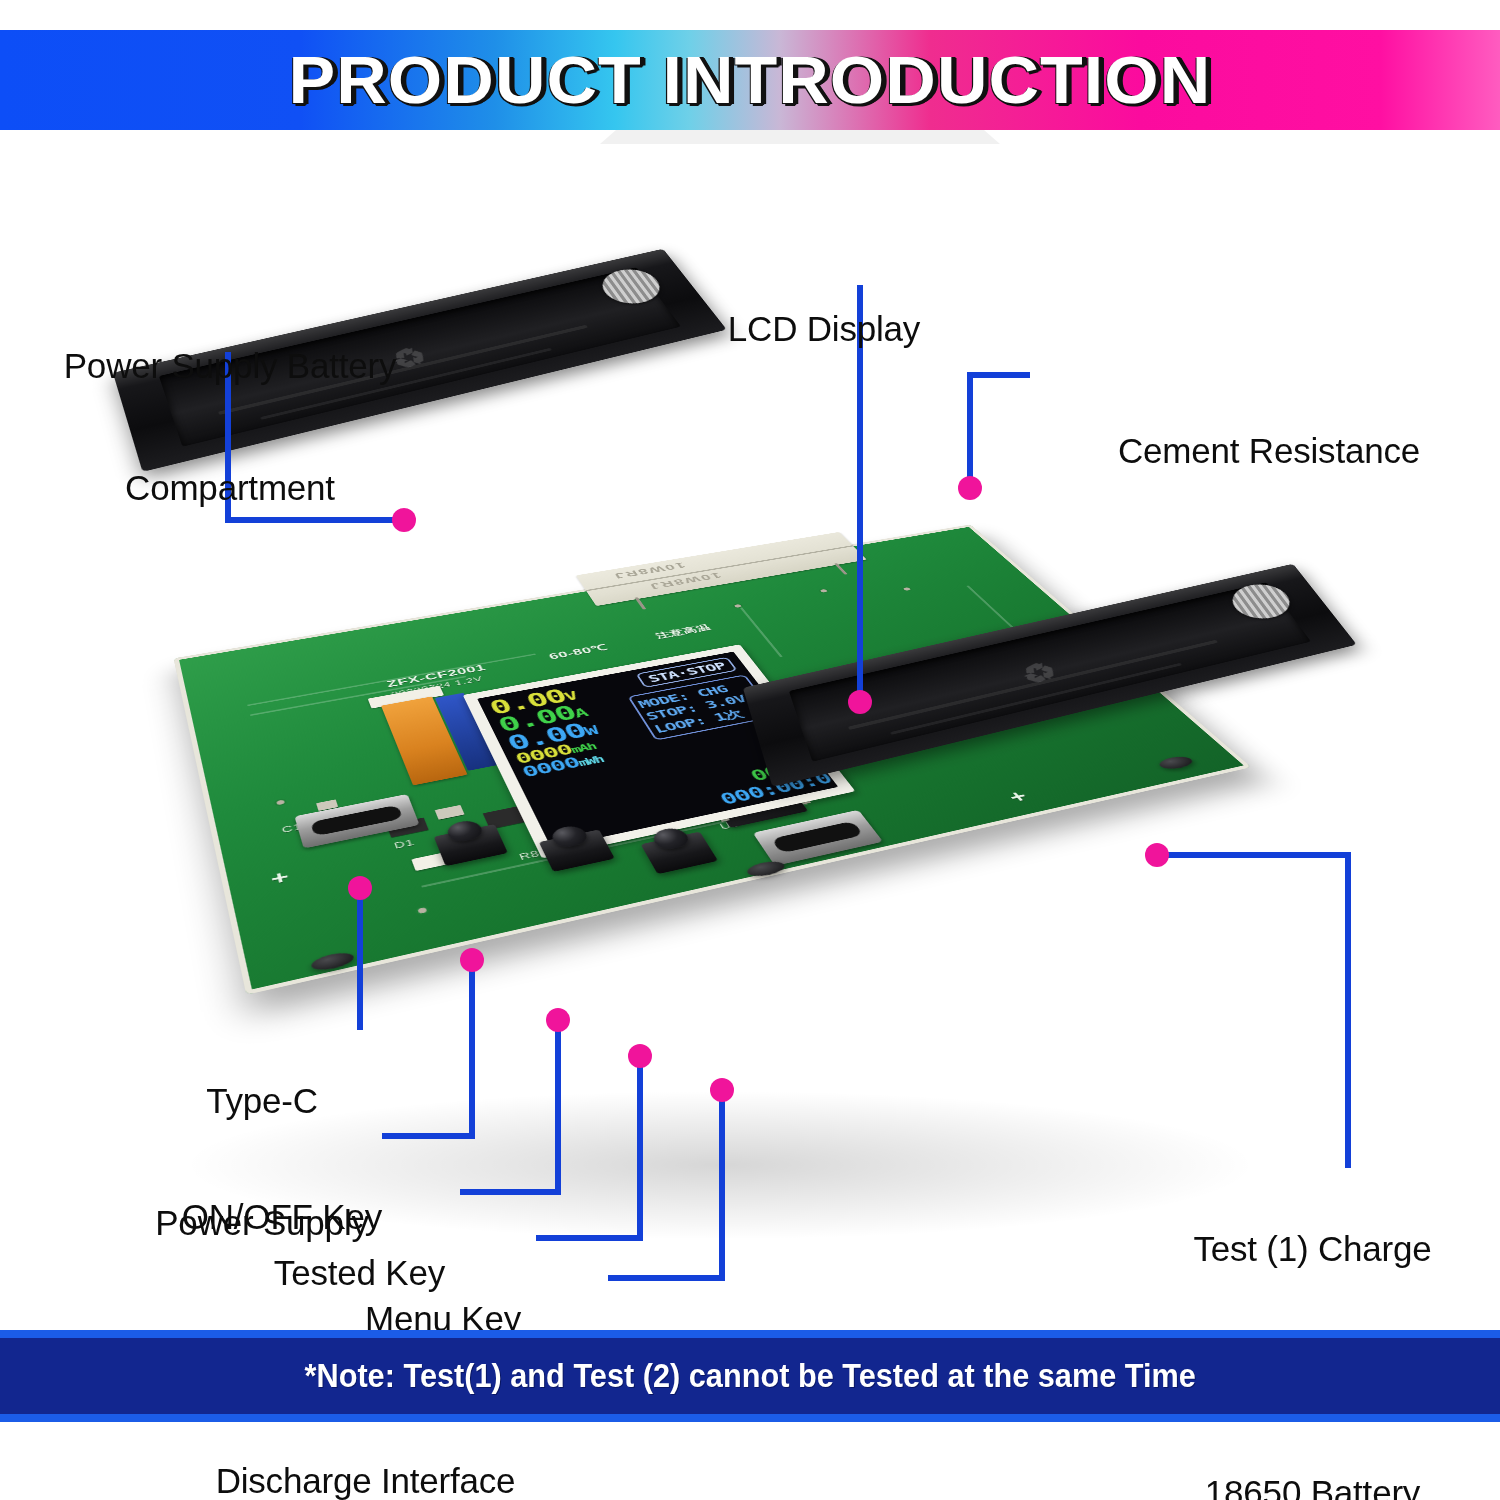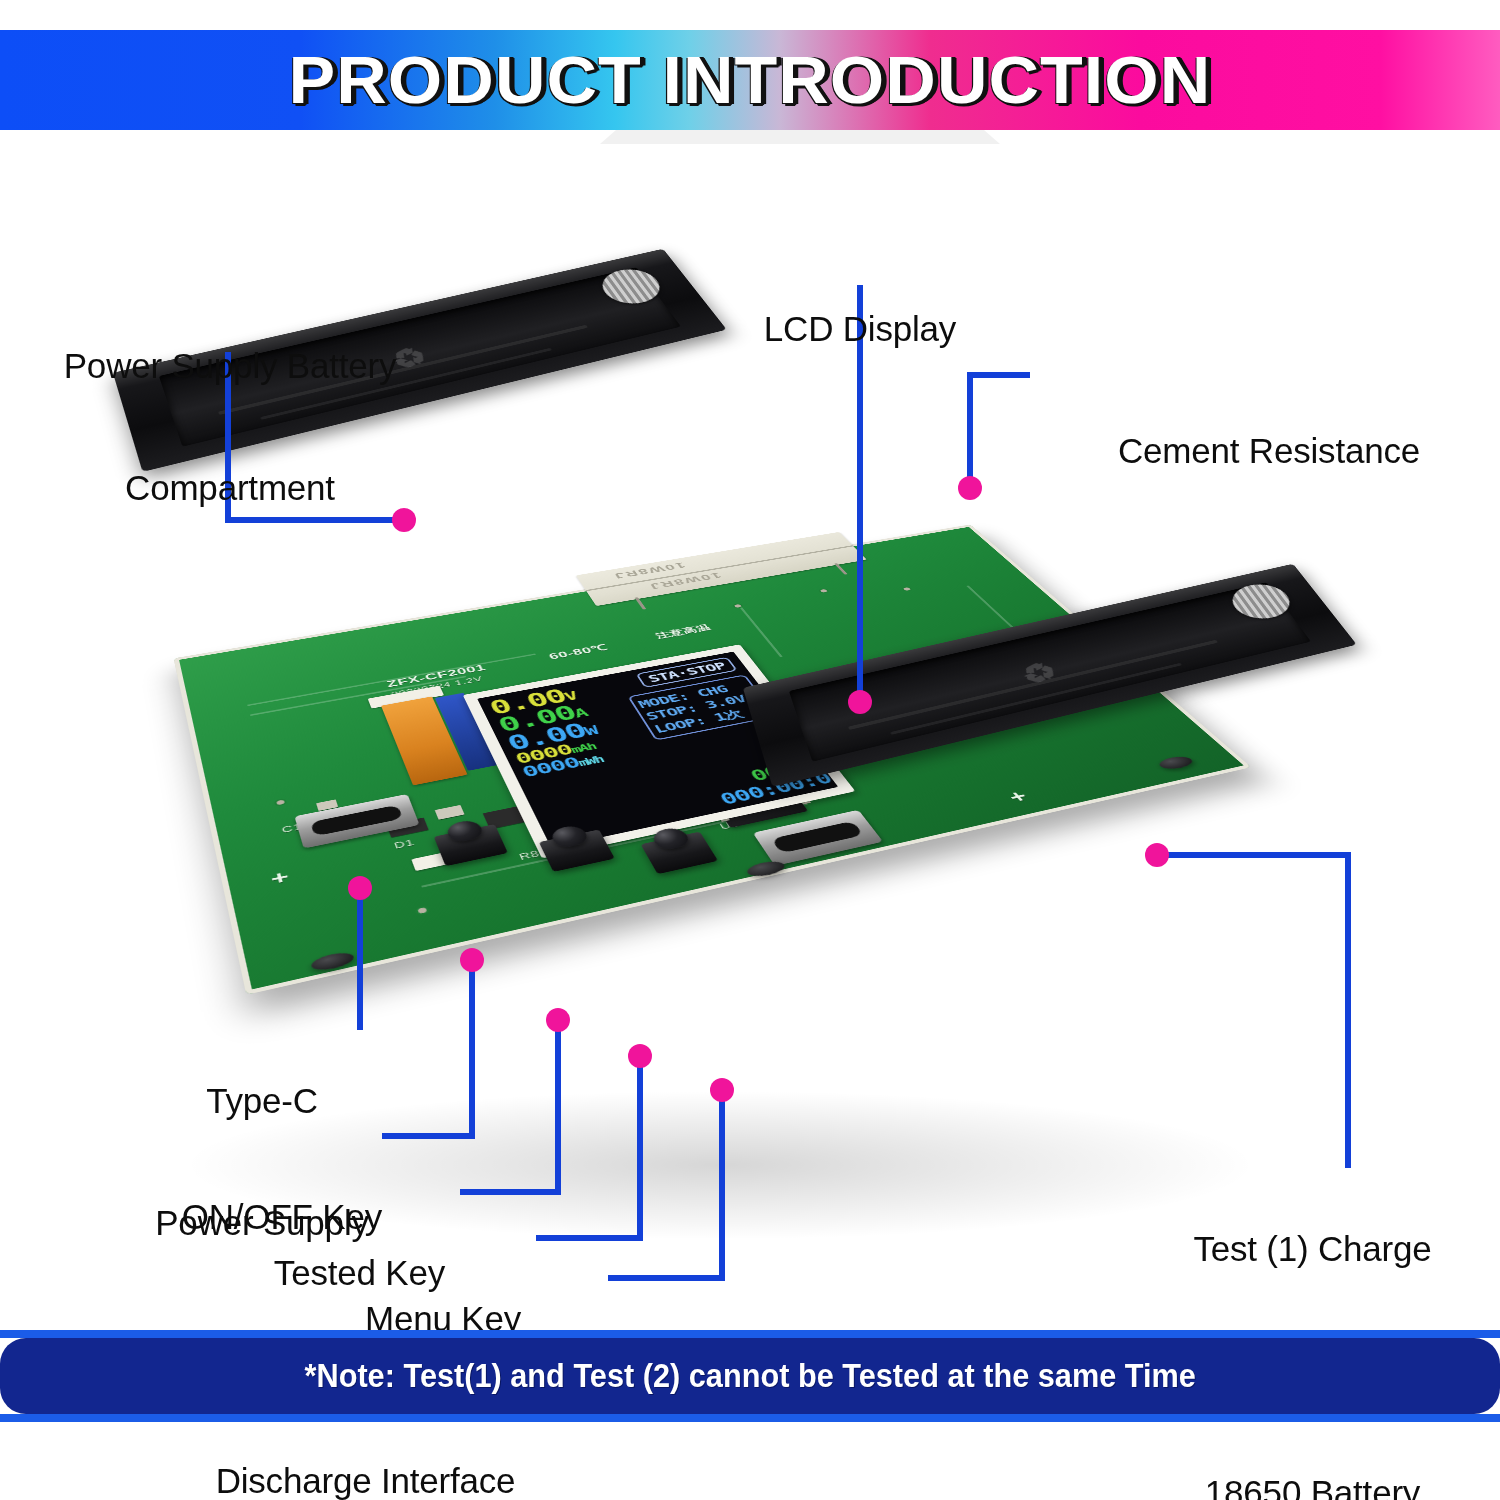--- a/index.html
+++ b/index.html
@@ -43,21 +43,21 @@
 
   
   .footer-wrap{
     position:absolute;left:0;bottom:78px;width:1500px;height:92px;
   }
   .footer-edge-top{position:absolute;left:0;top:0;width:1500px;height:8px;background:#1b5ce8;}
   .footer-edge-bot{position:absolute;left:0;bottom:0;width:1500px;height:8px;background:#1b5ce8;}
   .footer-bar{
     position:absolute;left:0;top:8px;width:1500px;height:76px;
     background:#12268f;
-    display:flex;align-items:center;justify-content:center;border-radius:26px;
+    display:flex;align-items:center;justify-content:center;
   }
   .footer-text{
     color:#ffffff;font-size:33px;font-weight:bold;
     transform:scaleX(0.93);letter-spacing:0px;white-space:nowrap;
     text-shadow:1px 1px 0 #0a1763;
   }
 
   
   .ann{
     position:absolute;
@@ -435,21 +435,21 @@
   <div class="header-bar"></div>
   <div class="header-title">PRODUCT INTRODUCTION</div>
   <div class="header-notch"></div>
 </div>
 
 <div class="ann c" style="left:20px;top:265px;width:420px;">
   <div>Power Supply Battery</div>
   <div>Compartment</div>
 </div>
 
-<div class="ann c" style="left:700px;top:228px;width:320px;">
+<div class="ann c" style="left:664px;top:228px;width:320px;">
   <div>LCD Display</div>
 </div>
 
 <div class="ann l" style="left:1044px;top:350px;width:450px;">
   <div style="text-align:center;">Cement Resistance</div>
 </div>
 
 <div class="ann c" style="left:112px;top:1000px;width:300px;">
   <div>Type-C</div>
   <div>Power Supply</div>

